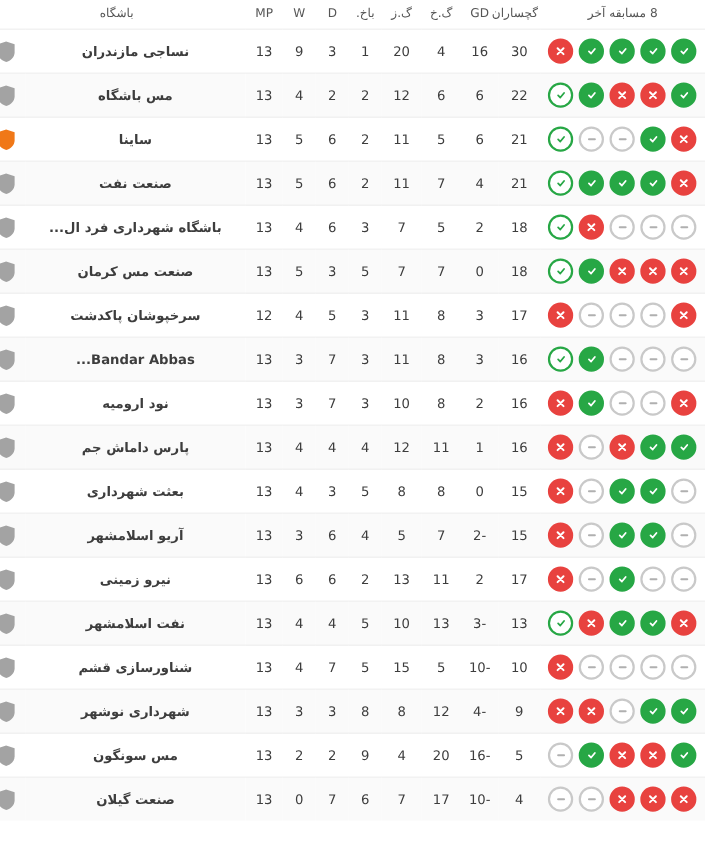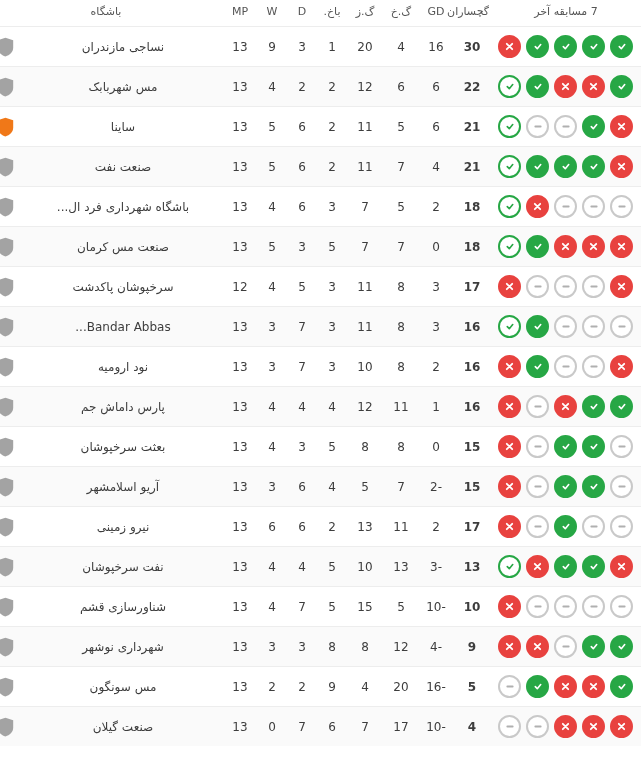--- a/index.html
+++ b/index.html
@@ -46,22 +46,23 @@
   .c-gd{width:34px;}
   .c-pts{width:38px;}
   .c-form{width:150px;}
   td.team{
     text-align:right;
     padding-right:6px;
     font-size:12.5px;
     color:#2e2e2e;
     overflow:hidden;
     text-overflow:ellipsis;
+    font-weight:bold;
   }
-  td.pts{font-weight:bold;color:#222;font-size:13px;}
+  td.pts{font-weight:normal;color:#222;font-size:13px;}
 
   .shield{
     display:inline-block;
     width:17px;height:20px;
     vertical-align:middle;
   }
   .shield svg{display:block;}
 
   .formwrap{
     display:flex;
@@ -101,21 +102,21 @@
       <col class="c-gf">
     <col class="c-l">
       <col class="c-d">
       <col class="c-w">
       <col class="c-mp">
     <col class="c-team">
       <col class="c-badge">
   </colgroup>
   <thead>
     <tr>
-      <th class="form-head">7 مسابقه آخر</th>
+      <th class="form-head">8 مسابقه آخر</th>
       <th>گچساران</th>
       <th>GD</th>
       <th>گ.خ</th>
       <th>گ.ز</th>
       <th>باخ.</th>
       <th>D</th>
       <th>W</th>
       <th>MP</th>
       <th class="club-head" colspan="2">باشگاه</th>
 
@@ -196,21 +197,21 @@
           </div>
         </td>
         <td class="pts">22</td>
         <td>6</td>
         <td>6</td>
         <td>12</td>
         <td>2</td>
         <td>2</td>
         <td>4</td>
         <td>13</td>
-        <td class="team">مس شهربابک</td>
+        <td class="team">مس باشگاه</td>
         <td><span class="shield"><svg width="17" height="20" viewBox="0 0 17 20">
               <path d="M8.5 0.8 L16.2 3.2 L16.2 10.5 C16.2 15.2 12.6 18.2 8.5 19.4 C4.4 18.2 0.8 15.2 0.8 10.5 L0.8 3.2 Z" fill="#a3a3a3"></path>
             </svg></span></td>
       </tr>
       <tr>
         <td>
           <div class="formwrap">
             <span class="dot l">
               <svg width="9" height="9" viewBox="0 0 10 10">
                 <path d="M2 2 L8 8 M8 2 L2 8" stroke="#ffffff" stroke-width="2" stroke-linecap="round"></path>
@@ -583,21 +584,21 @@
           </div>
         </td>
         <td class="pts">15</td>
         <td>0</td>
         <td>8</td>
         <td>8</td>
         <td>5</td>
         <td>3</td>
         <td>4</td>
         <td>13</td>
-        <td class="team">بعثت سرخپوشان</td>
+        <td class="team">بعثت شهرداری</td>
         <td><span class="shield"><svg width="17" height="20" viewBox="0 0 17 20">
               <path d="M8.5 0.8 L16.2 3.2 L16.2 10.5 C16.2 15.2 12.6 18.2 8.5 19.4 C4.4 18.2 0.8 15.2 0.8 10.5 L0.8 3.2 Z" fill="#a3a3a3"></path>
             </svg></span></td>
       </tr>
       <tr class="row-alt">
         <td>
           <div class="formwrap">
             <span class="dot d">
               <svg width="10" height="9" viewBox="0 0 10 10">
                 <path d="M2 5 L8 5" stroke="#b0b0b0" stroke-width="2" stroke-linecap="round"></path>
@@ -712,21 +713,21 @@
           </div>
         </td>
         <td class="pts">13</td>
         <td>-3</td>
         <td>13</td>
         <td>10</td>
         <td>5</td>
         <td>4</td>
         <td>4</td>
         <td>13</td>
-        <td class="team">نفت سرخپوشان</td>
+        <td class="team">نفت اسلامشهر</td>
         <td><span class="shield"><svg width="17" height="20" viewBox="0 0 17 20">
               <path d="M8.5 0.8 L16.2 3.2 L16.2 10.5 C16.2 15.2 12.6 18.2 8.5 19.4 C4.4 18.2 0.8 15.2 0.8 10.5 L0.8 3.2 Z" fill="#a3a3a3"></path>
             </svg></span></td>
       </tr>
       <tr>
         <td>
           <div class="formwrap">
             <span class="dot d">
               <svg width="10" height="9" viewBox="0 0 10 10">
                 <path d="M2 5 L8 5" stroke="#b0b0b0" stroke-width="2" stroke-linecap="round"></path>

